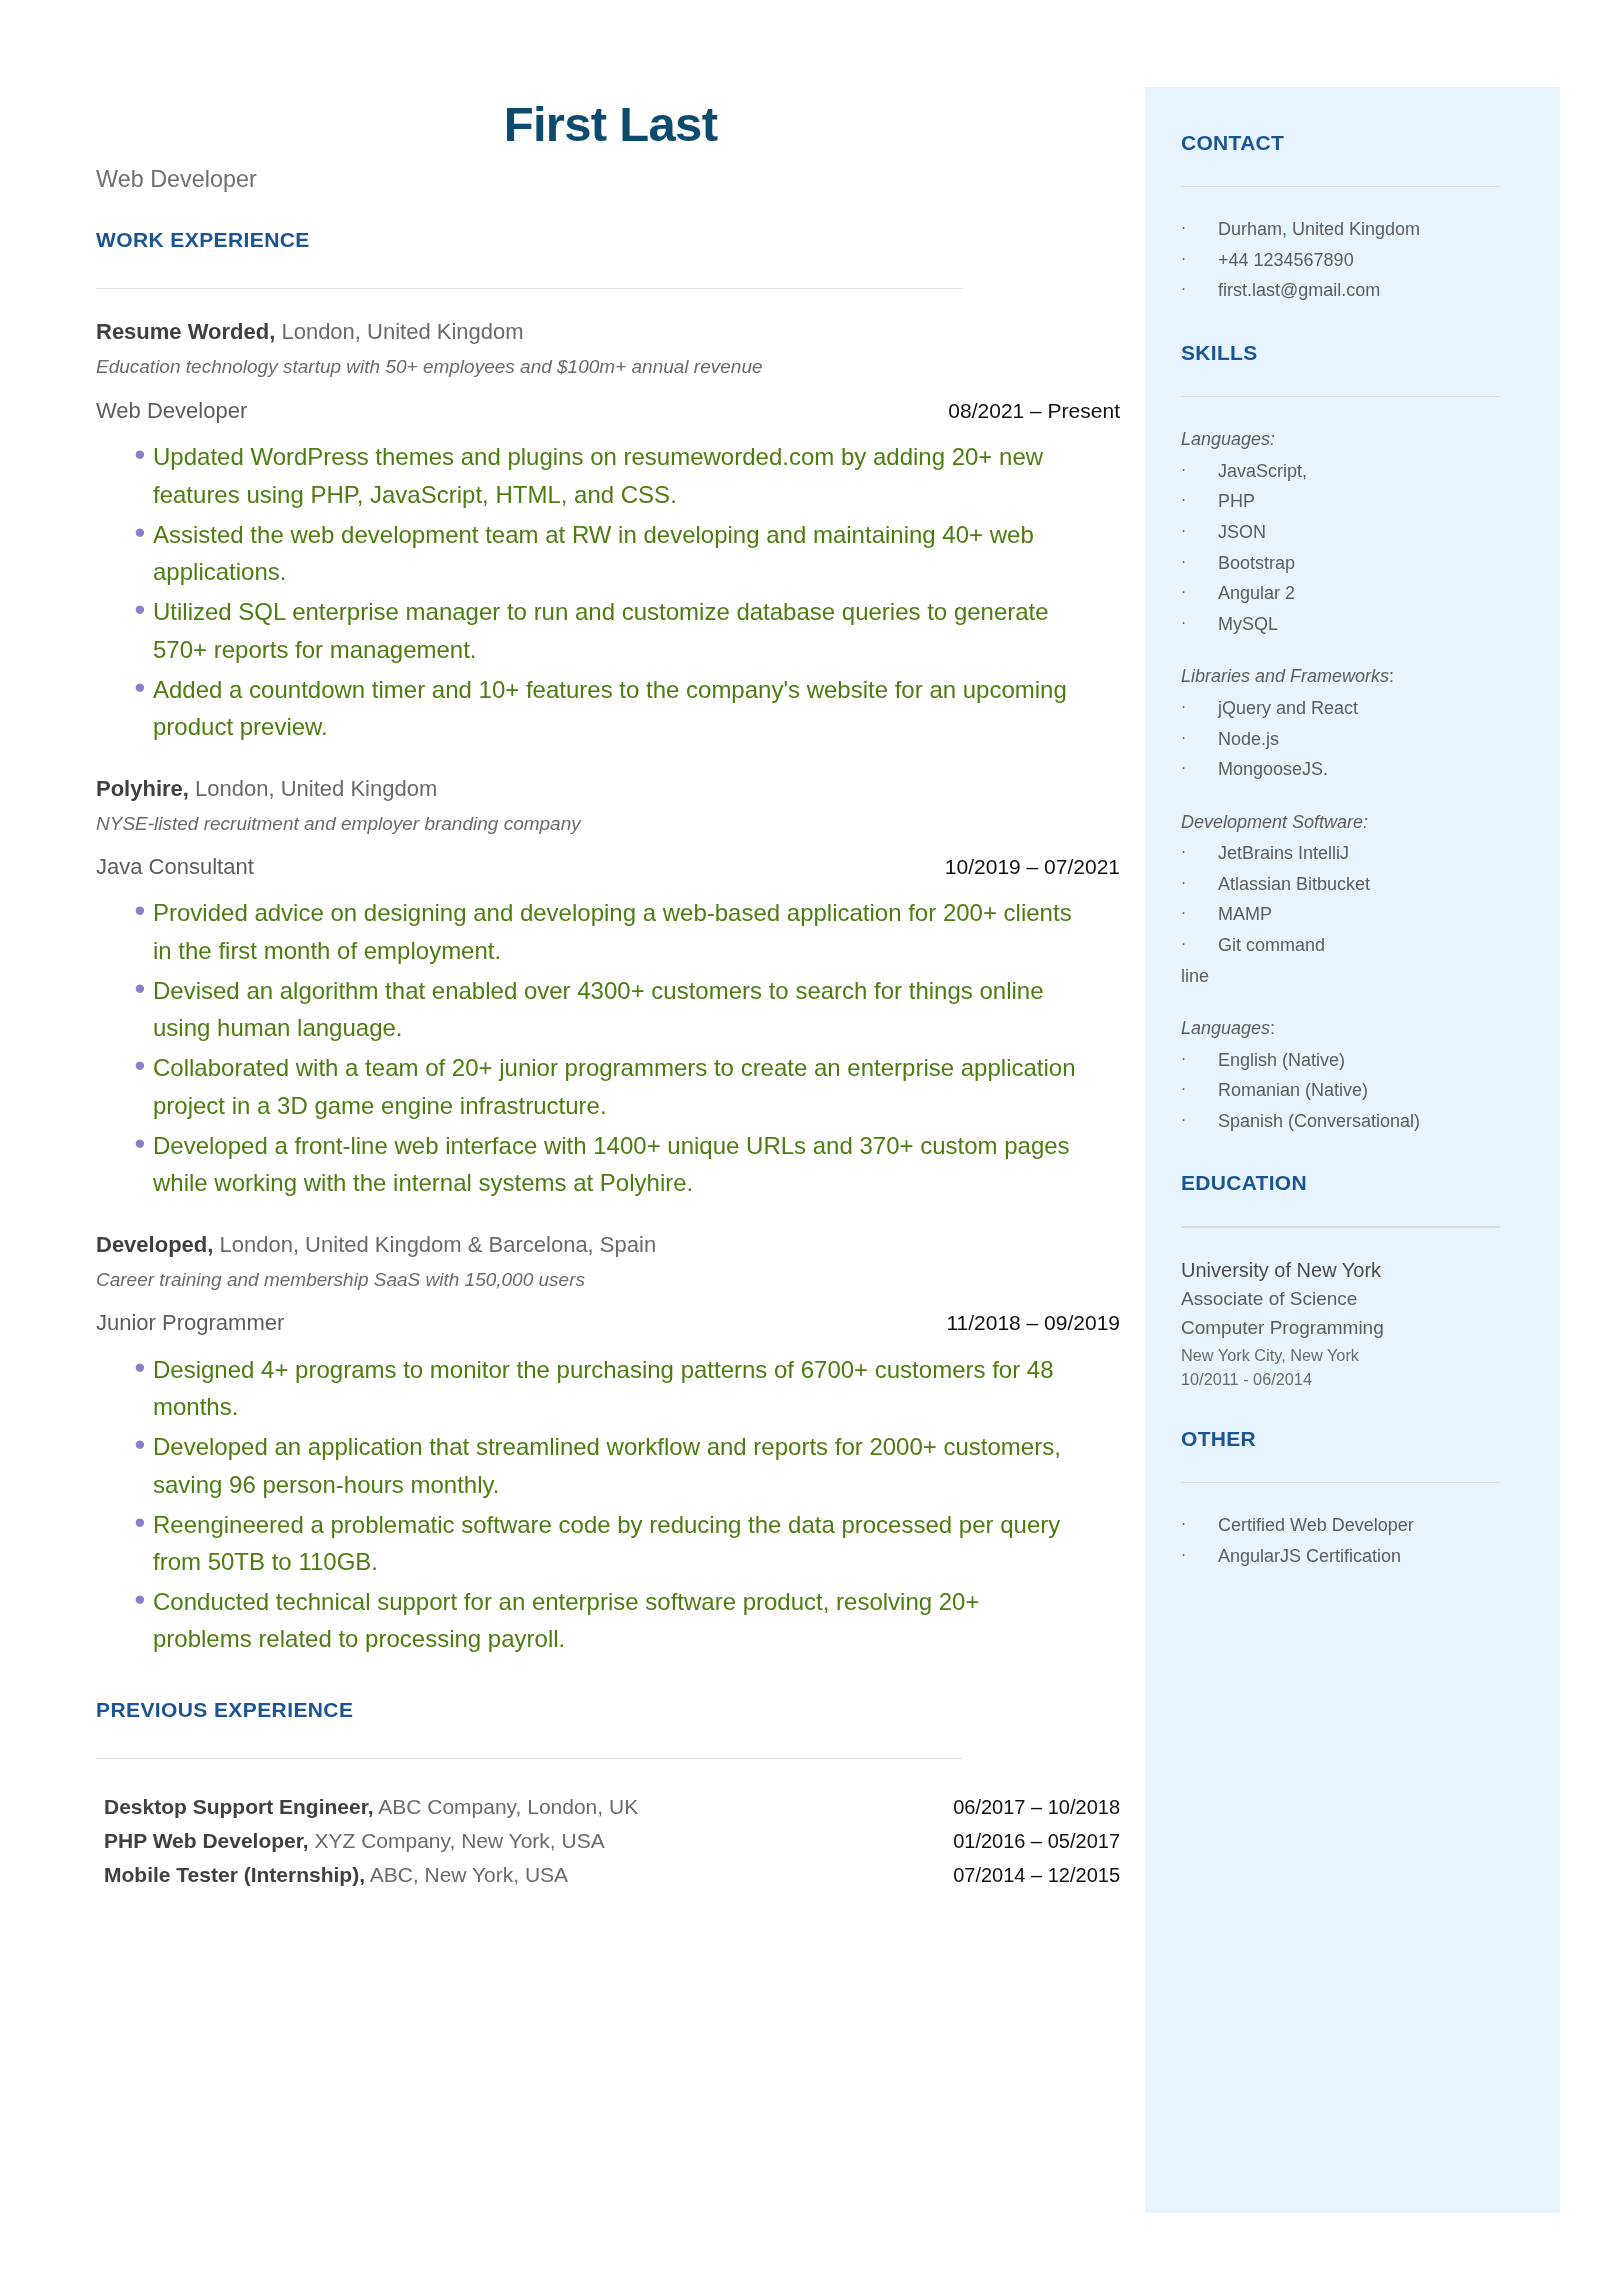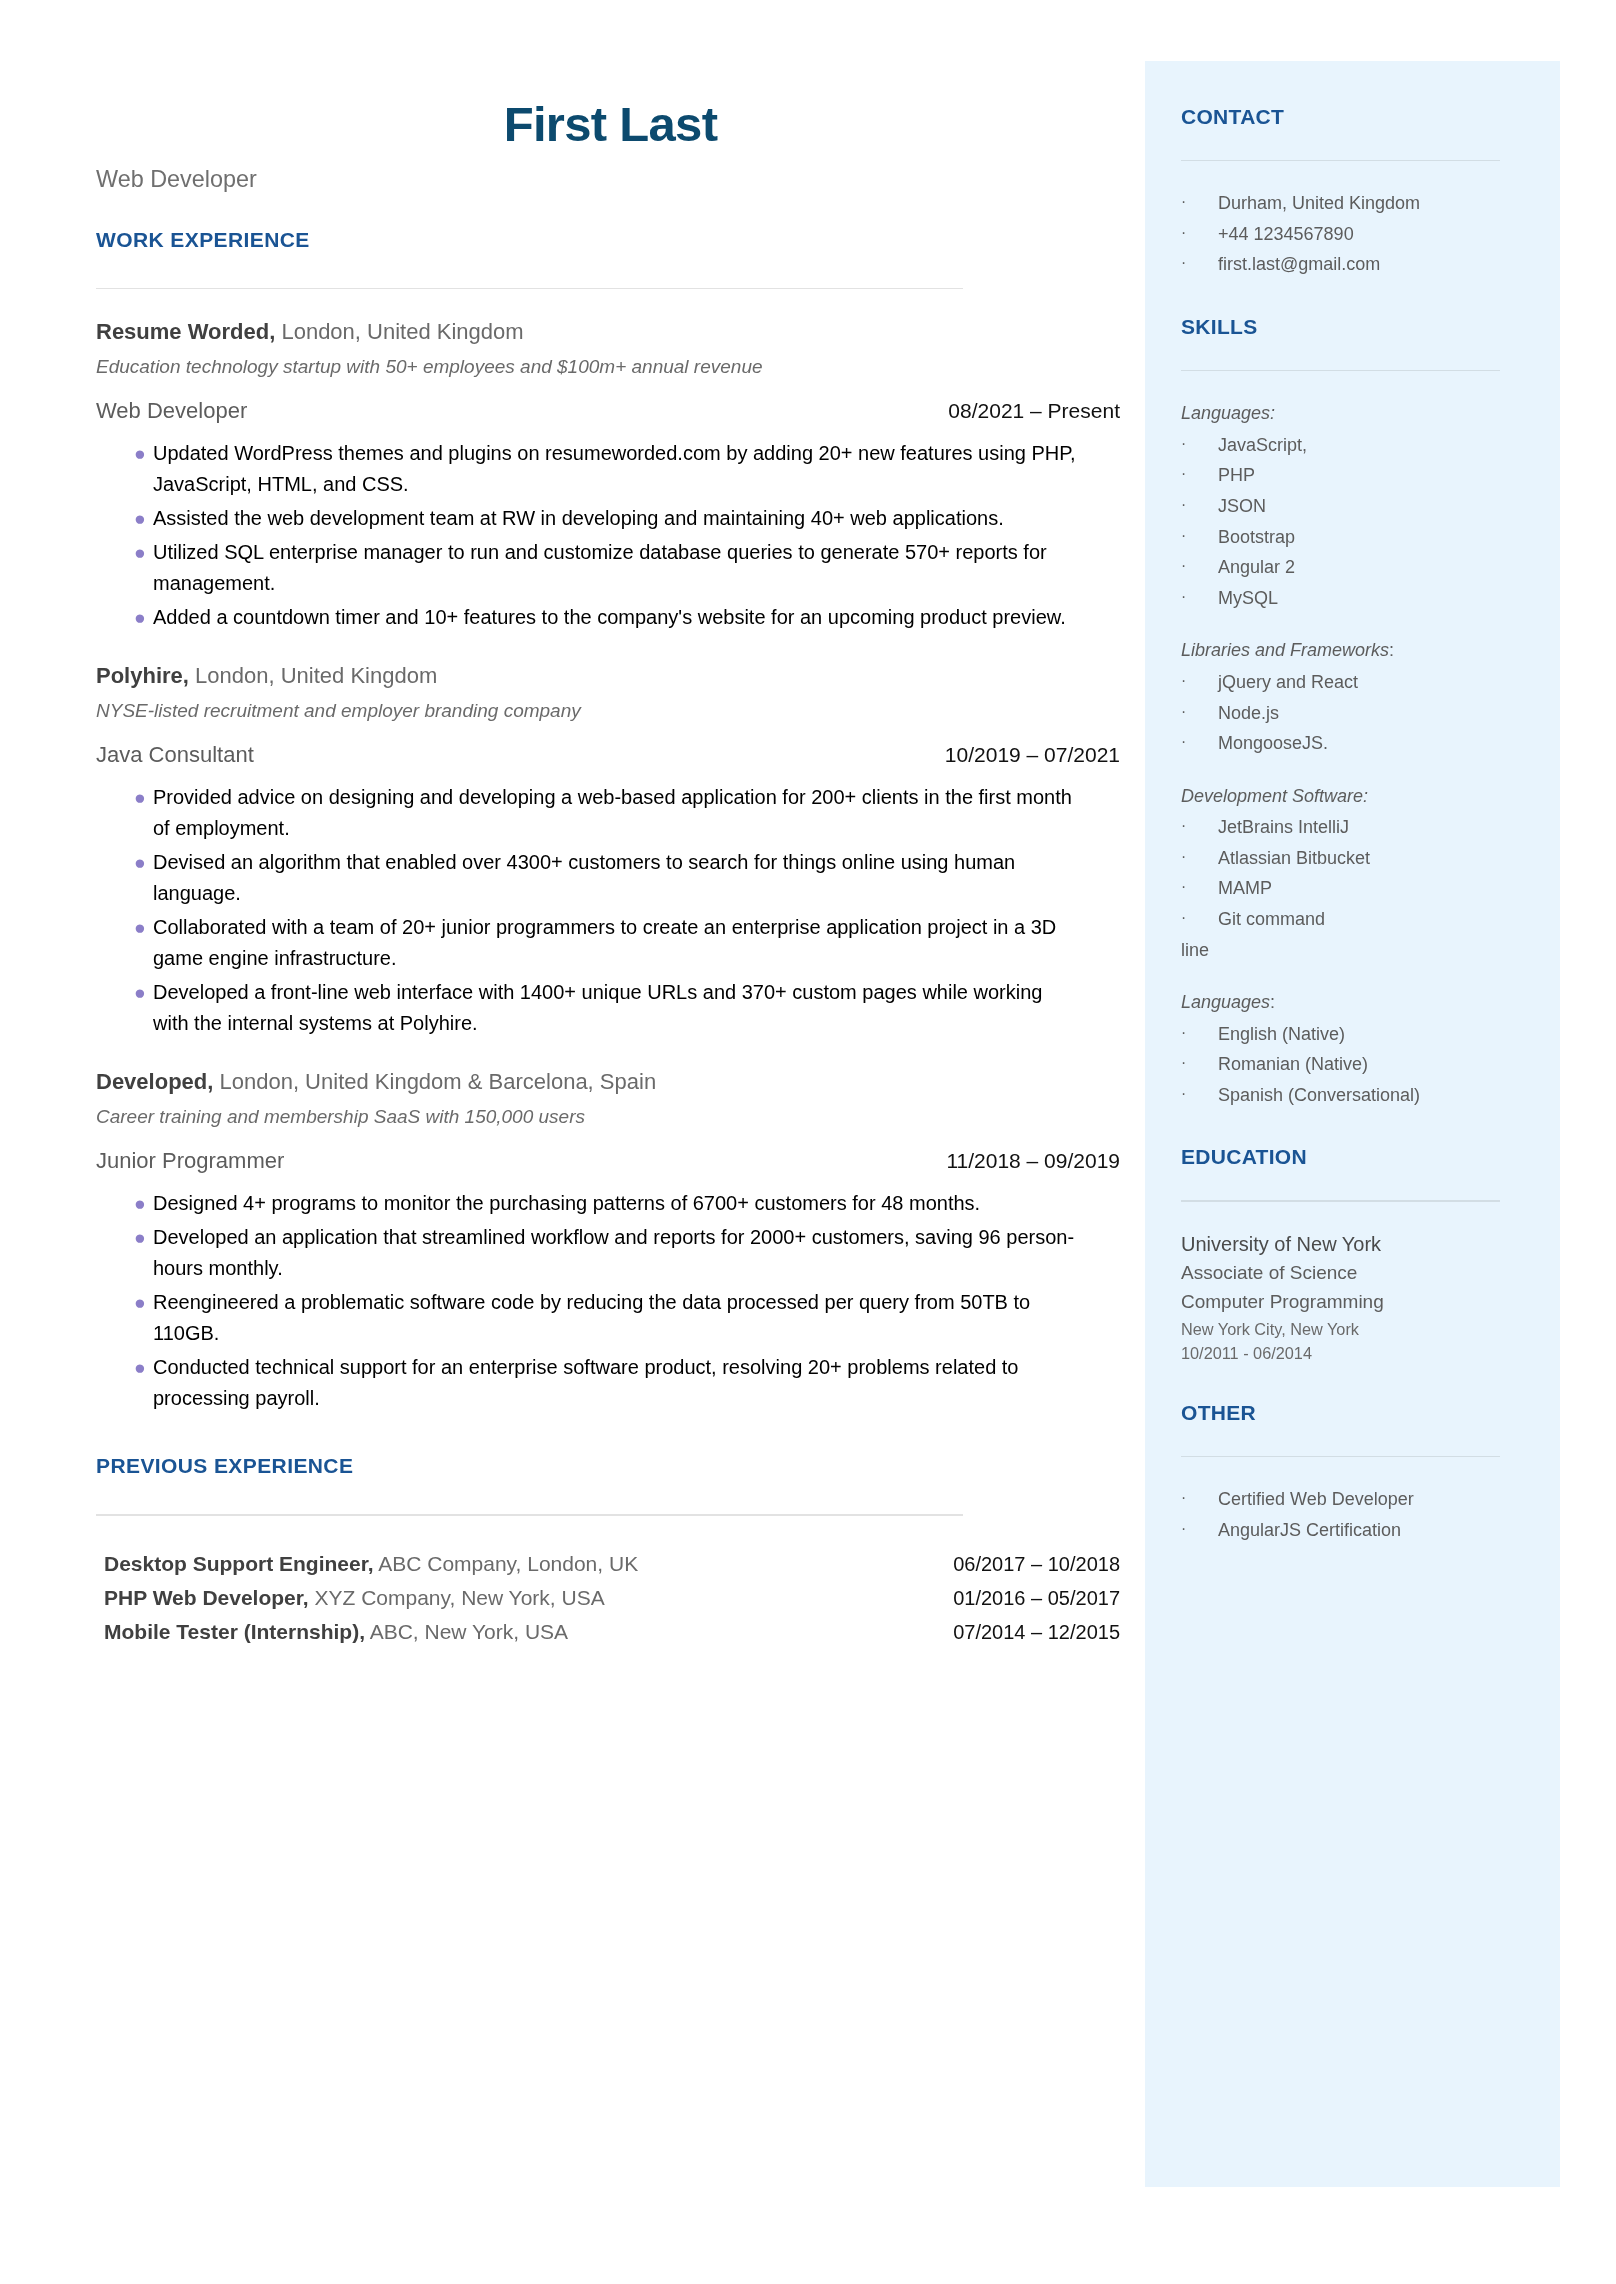--- a/index.html
+++ b/index.html
@@ -6,21 +6,21 @@
   html, body {
     width:1617px; height:2284px;
     background:#ffffff;
     font-family:"Liberation Sans", sans-serif;
     -webkit-font-smoothing:antialiased;
   }
   .page { position:relative; width:1617px; height:2284px; background:#fff; overflow:hidden; }
 
   
   .sidebar {
-    position:absolute; left:1145px; top:61px;
+    position:absolute; left:1145px; top:87px;
     width:415px; height:2126px;
     background:#e8f4fd;
     padding:44px 39px 0 36px;
   }
   .side-head {
     color:#1a5494;
     font-size:21px; font-weight:bold;
     letter-spacing:0.3px;
   }
   .side-rule {
@@ -77,21 +77,21 @@
   .jobtitle { color:#5c5c5c; font-size:22px; font-weight:300; }
   .jobdate  { color:#111111; font-size:21px; font-weight:400; white-space:nowrap; }
 
   .bullets { list-style:none; margin-top:14.3px; }
   .bullet { display:flex; align-items:flex-start; margin-bottom:2.6px; }
   .bullet .bdot {
     flex:0 0 57px; color:#8b7ec8; font-size:19.5px;
     line-height:1.56; padding-left:38px;
   }
   .bullet .btxt {
-    flex:1 1 auto; color:#000000; font-size:20px;
+    flex:1 1 auto; color:#4d7c0f; font-size:24px;
     font-weight:300; line-height:1.56; max-width:925px;
   }
 
   .prev-list { margin-top:31px; }
   .prev-row {
     display:flex; align-items:baseline; justify-content:space-between;
     width:1024px; line-height:1.62;
   }
   .prev-left { font-size:21px; color:#5c5c5c; }
   .prev-left b { font-weight:bold; color:#404040;margin-left:8px; }

